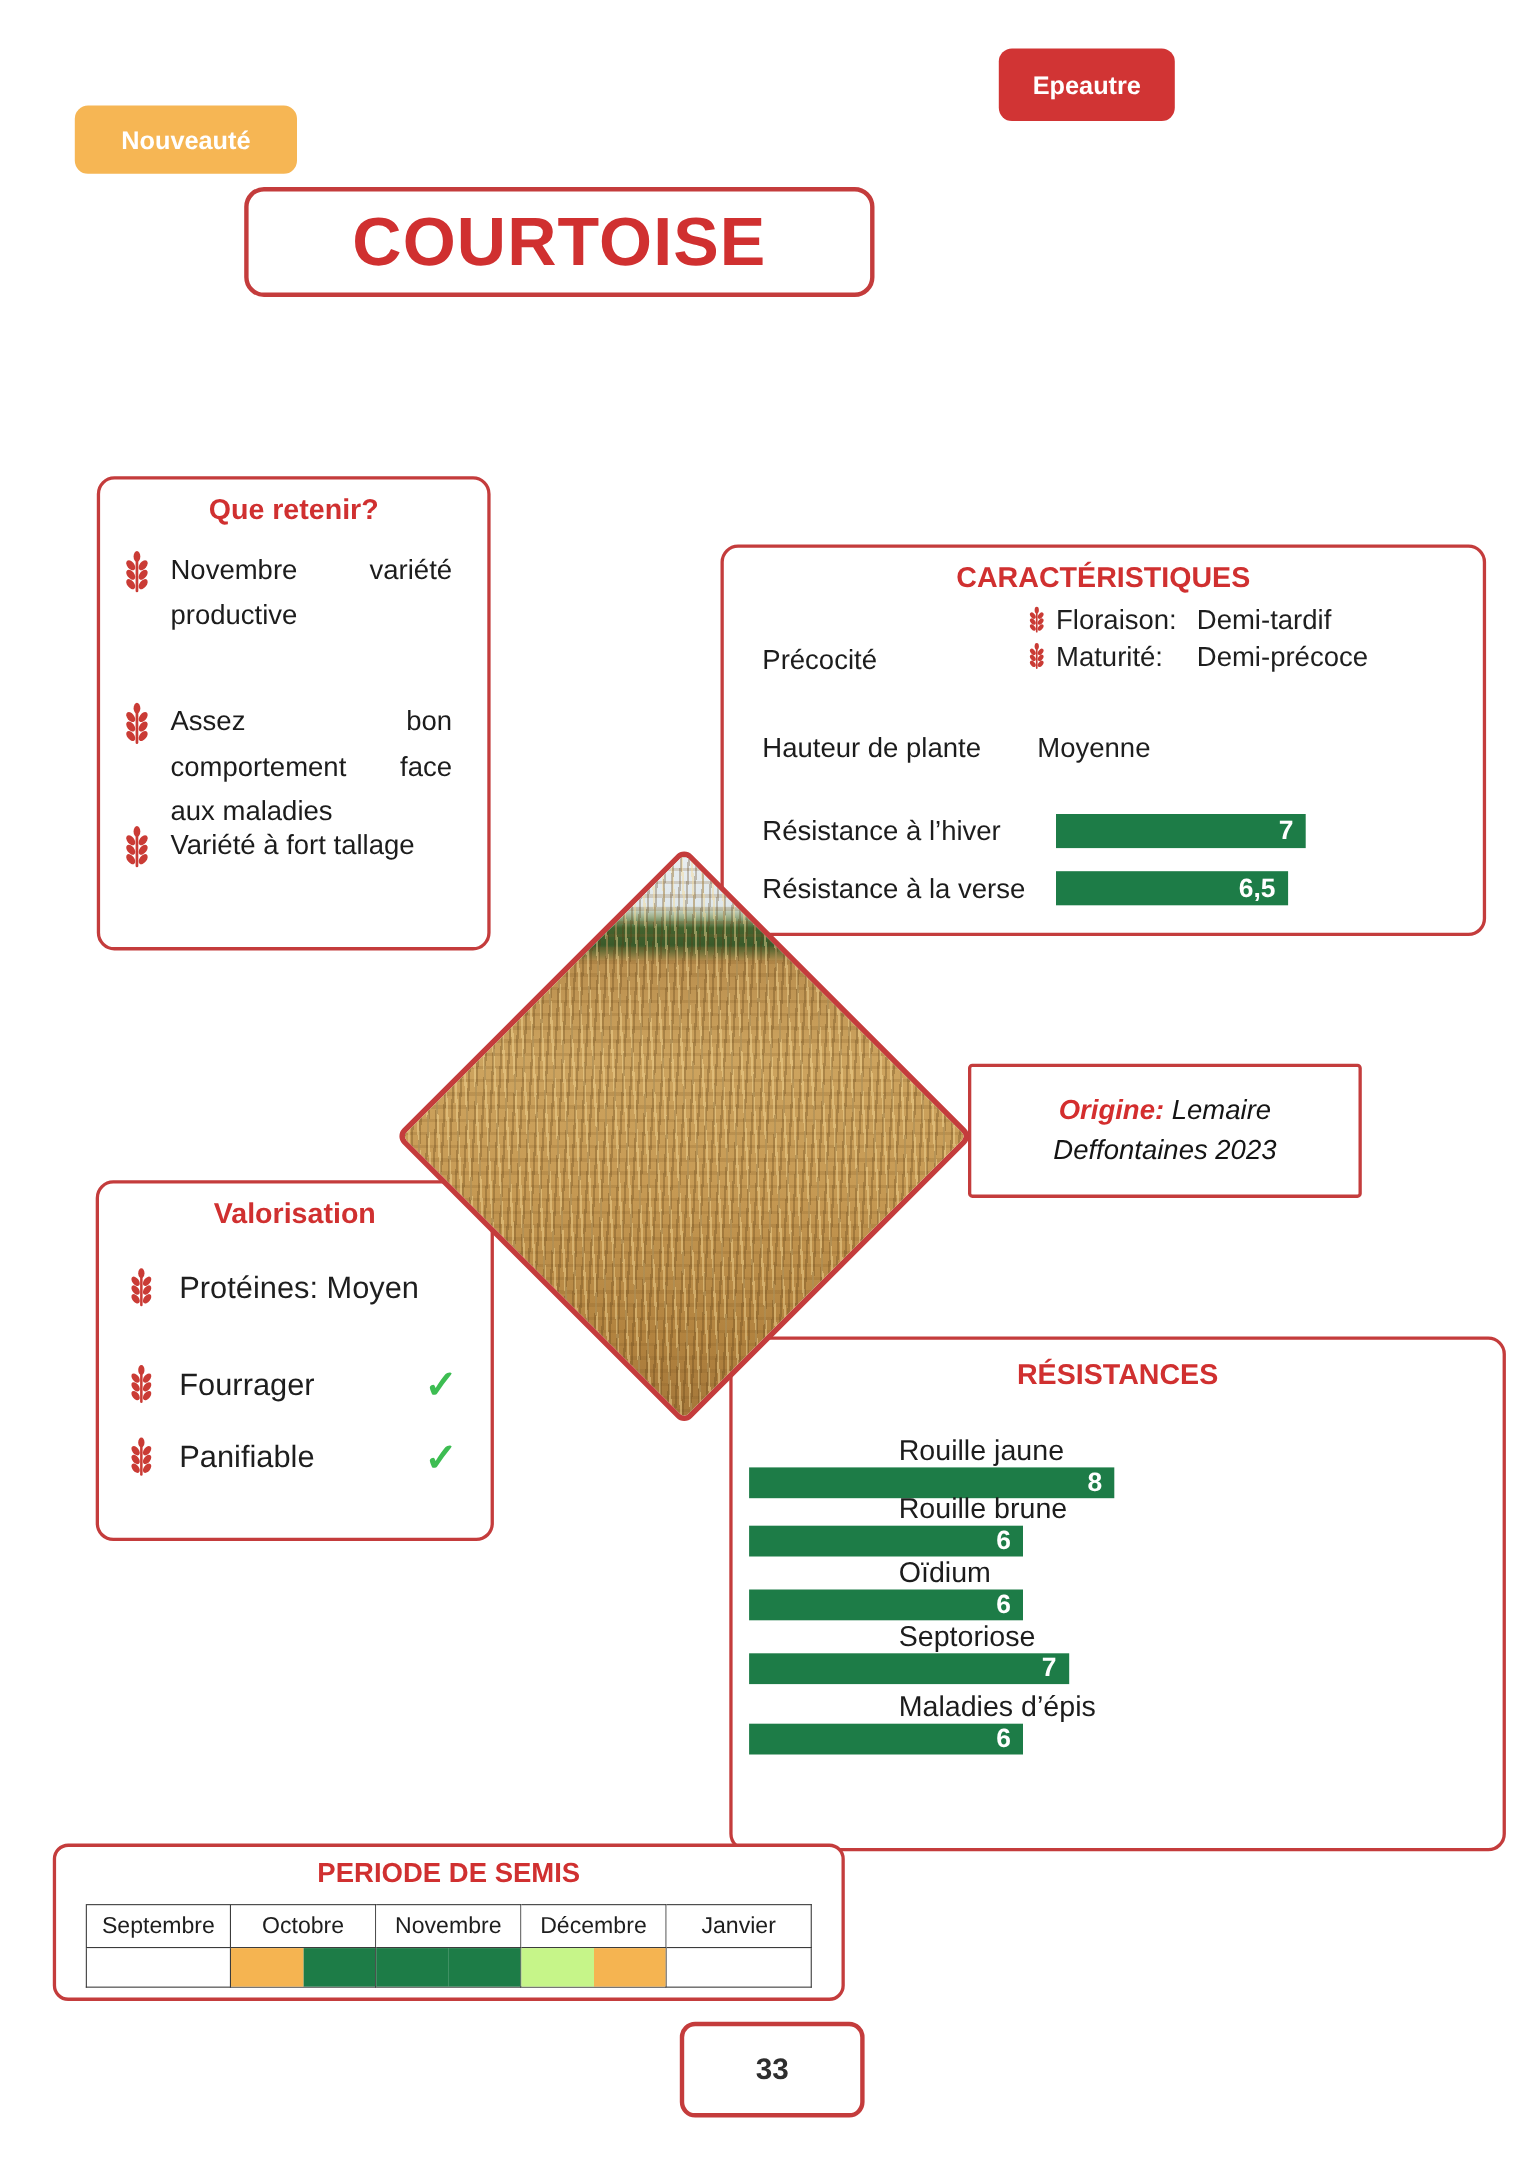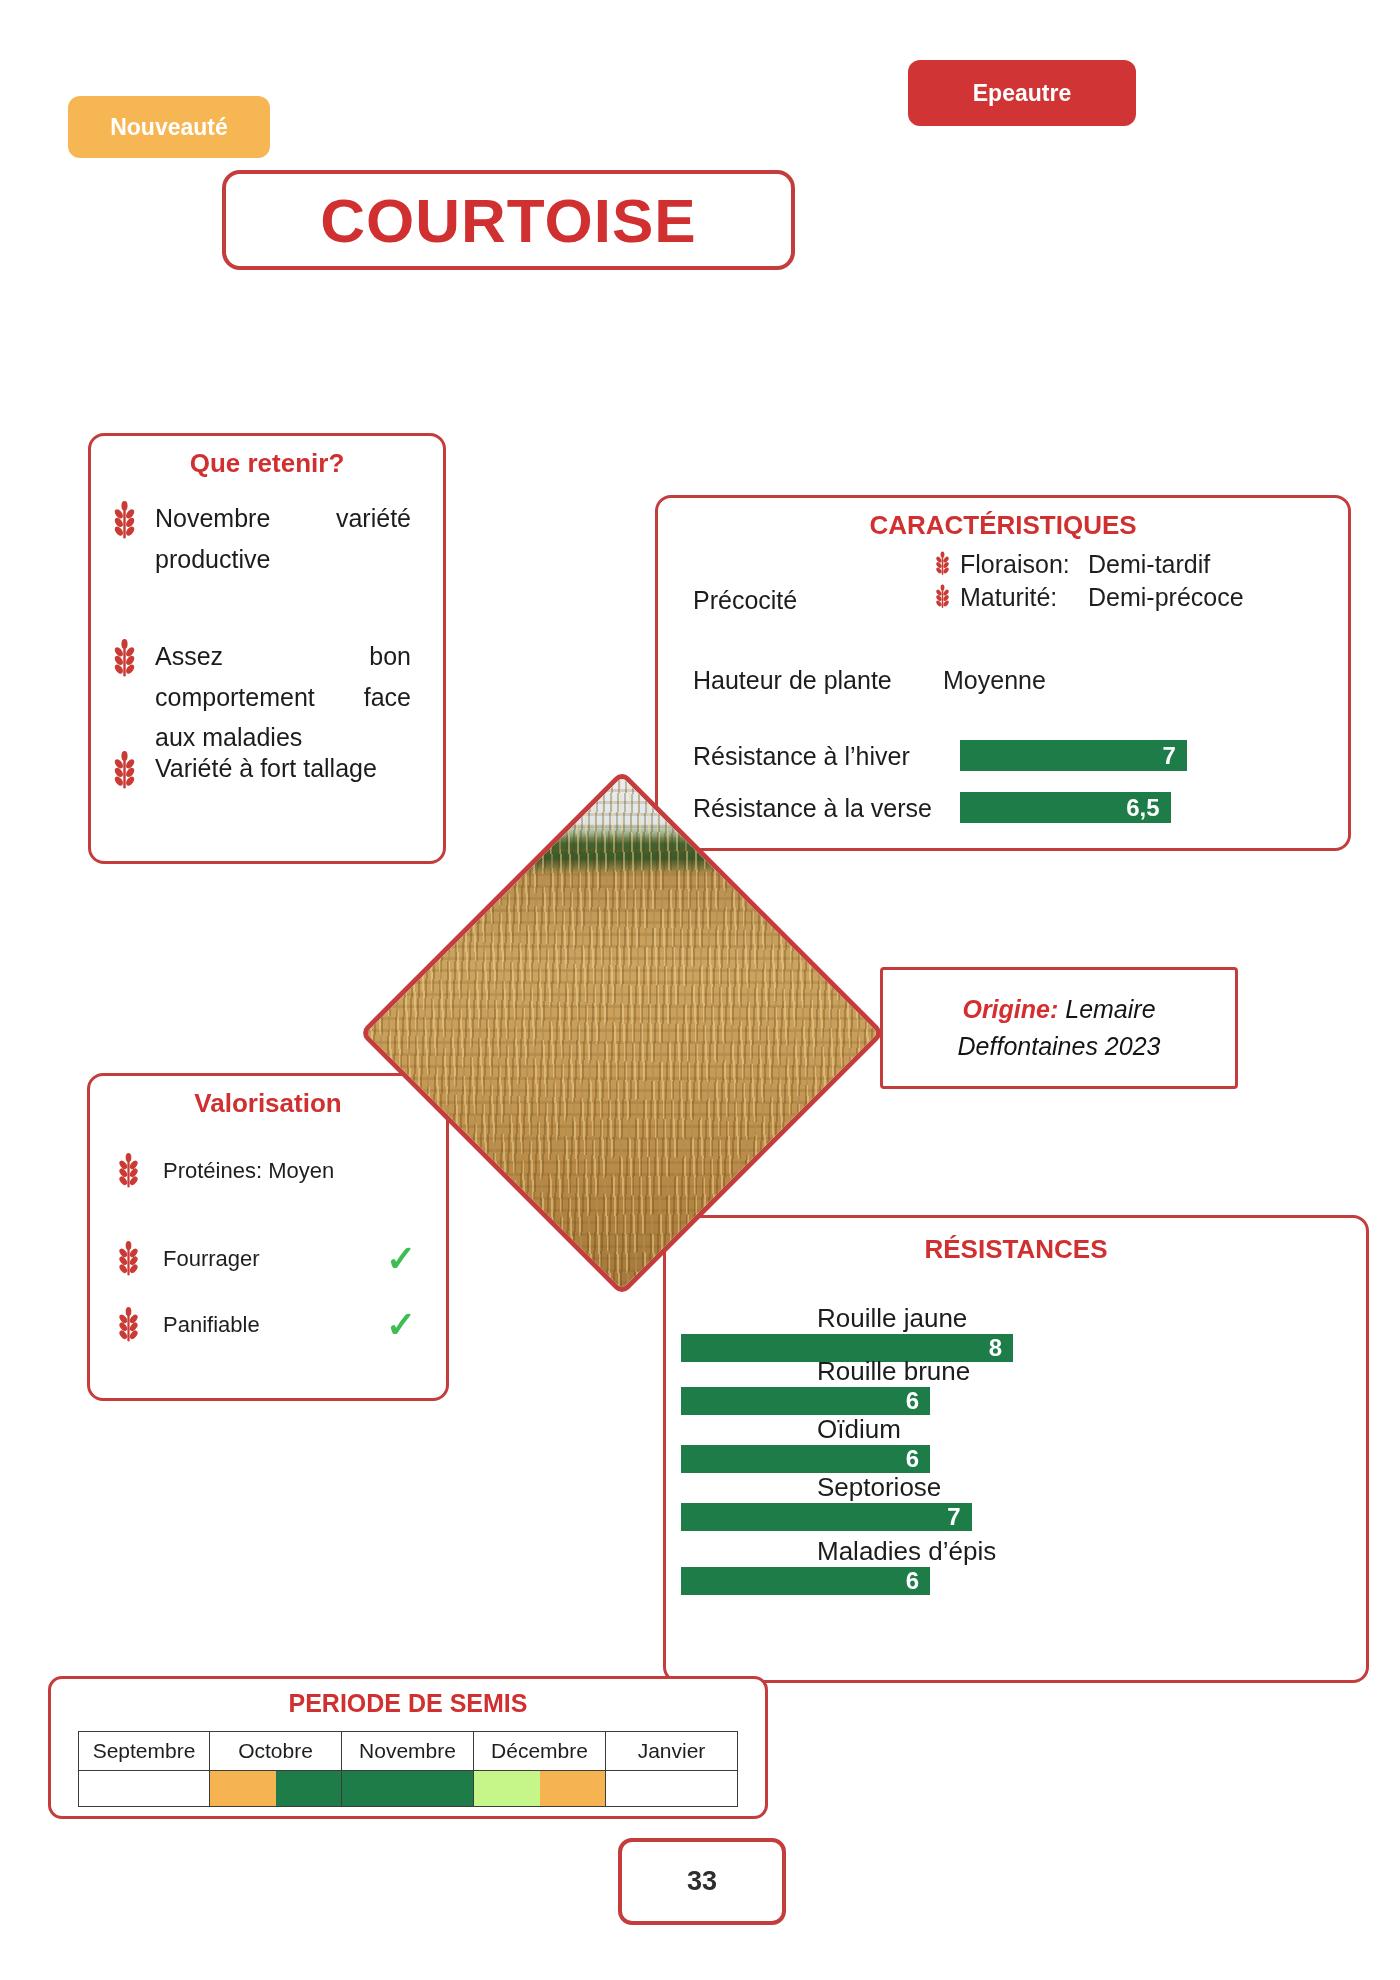--- a/index.html
+++ b/index.html
@@ -5,21 +5,21 @@
   html,body{margin:0;padding:0;background:#ffffff;}
   #page{
     position:relative;width:1400px;height:1980px;background:#ffffff;
     font-family:"Liberation Sans", sans-serif;color:#1e1e1e;overflow:hidden;
   }
   .abs{position:absolute;}
   .badge{
     display:flex;align-items:center;justify-content:center;
     color:#fff;font-weight:700;font-size:23px;border-radius:12px;
   }
-  #badge-epeautre{left:908px;top:44px;width:228px;height:66px;background:#d13434;margin-top:16px;}
+  #badge-epeautre{left:908px;top:44px;width:160px;height:66px;background:#d13434;}
   #badge-nouveaute{left:68px;top:96px;width:202px;height:62px;background:#f6b654;}
   #title-box{
     left:222px;top:170px;width:565px;height:92px;background:#fff;
     border:4px solid #c43c3c;border-radius:18px;
     display:flex;align-items:center;justify-content:center;
   }
   #title-box .t{font-size:62px;font-weight:800;color:#d03030;letter-spacing:1px;}
   .rbox{
     position:absolute;background:#fff;border:3px solid #c43c3c;border-radius:16px;
   }
@@ -47,21 +47,21 @@
   #origine-box{
     left:880px;top:967px;width:352px;height:116px;border-radius:4px;
     display:flex;align-items:center;justify-content:center;
   }
   #origine-box .txt{width:300px;text-align:center;font-style:italic;font-size:25px;line-height:1.5;color:#141414;}
   #origine-box .lab{color:#d42e2e;font-weight:700;font-style:italic;}
   
   #valorisation{left:87px;top:1073px;width:356px;height:322px;}
   .val-item{position:absolute;left:26px;display:flex;align-items:center;}
   .val-item .wheat{width:25px;height:37px;margin-right:22px;}
-  .val-label{font-size:22px;}
+  .val-label{font-size:28px;}
   .val-check{position:absolute;left:270px;color:#3dbd52;font-size:36px;font-weight:700;line-height:1;}
   
   #resistances{left:663px;top:1215px;width:700px;height:462px;}
   .r-row{position:absolute;left:15px;height:36px;display:flex;align-items:flex-end;flex-direction:column;}
   .r-label{width:279px;font-size:26px;color:#1c1c1c;}
   .r-track{width:415px;height:34px;}
   .r-track .bar-fill{height:100%;}
   
   #diamond{
     left:436px;top:847px;width:362px;height:362px;transform:rotate(45deg);

